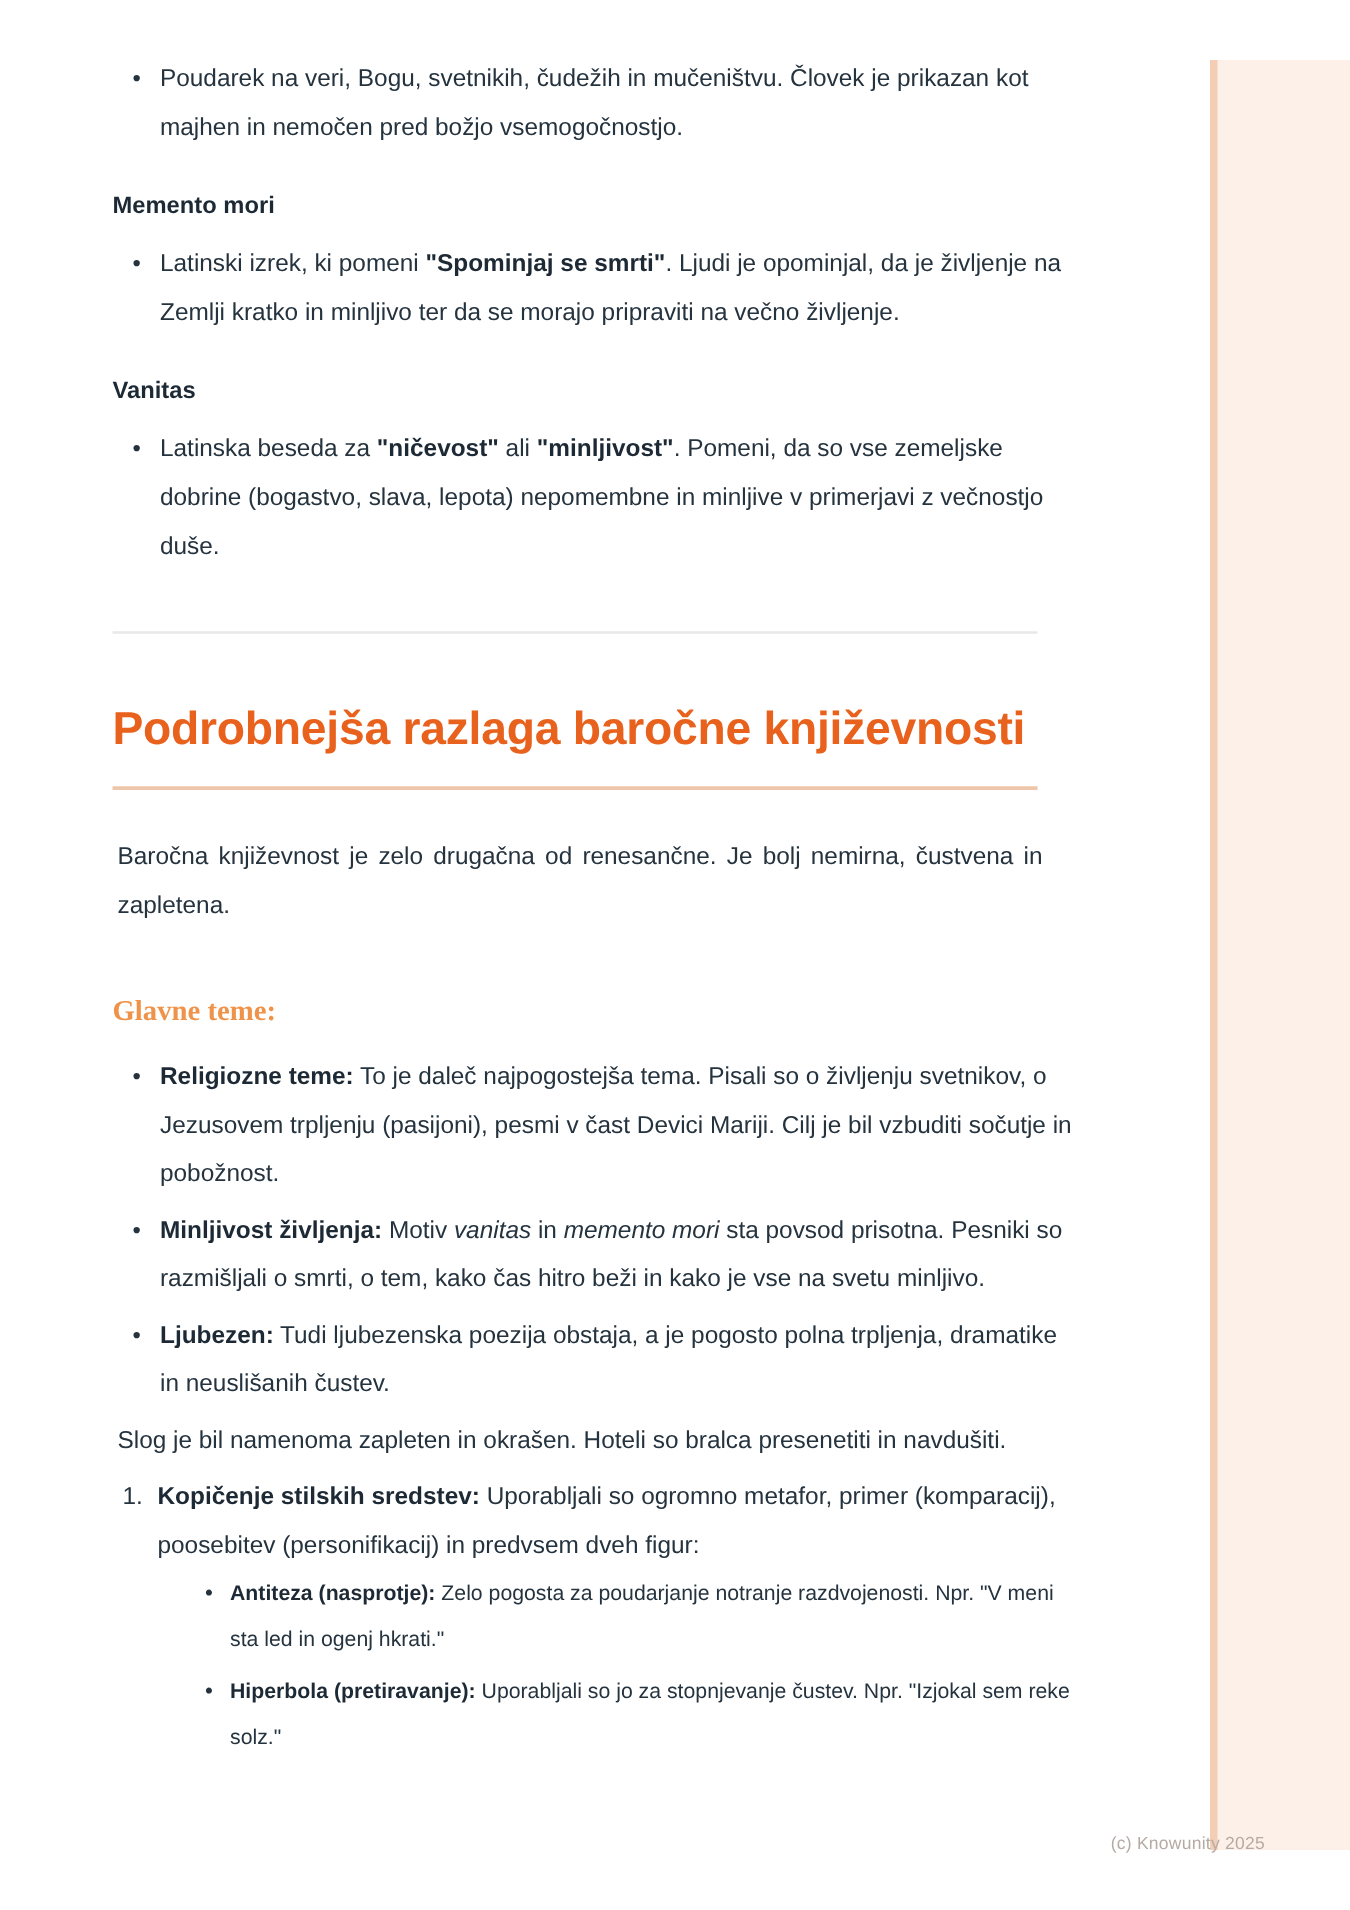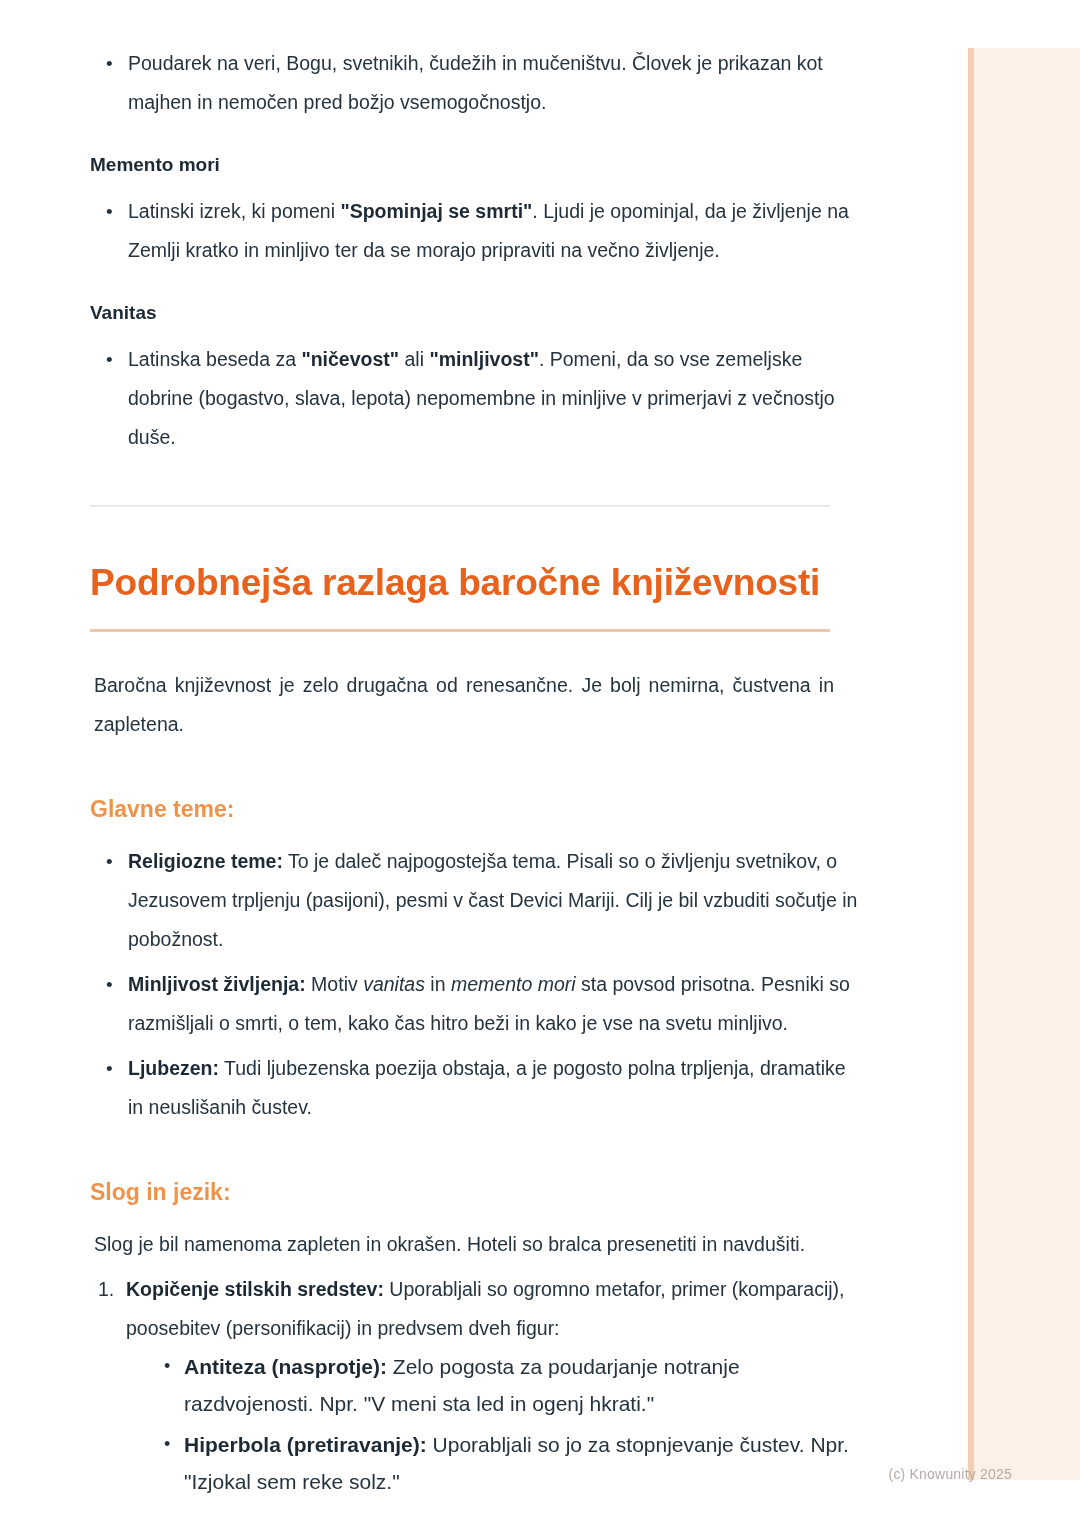--- a/index.html
+++ b/index.html
@@ -126,21 +126,21 @@
   
   ul.sub-bullets {
     list-style: none;
     margin: 0;
     padding: 0 0 0 28px;
   }
   ul.sub-bullets > li {
     position: relative;
     padding-left: 30px;
     margin-bottom: 4px;
-    font-size: 21px;
+    font-size: 17px;
     line-height: 37px;
     max-width: 700px;
   }
   ul.sub-bullets > li::before {
     content: "•";
     position: absolute;
     left: 10px;
     top: 0;
     font-size: 18px;
     line-height: 37px;
@@ -174,20 +174,21 @@
     margin: 22px 0 34px 0;
   }
 
   
   h2.sub-title {
     font-size: 23px;
     font-weight: bold;
     color: #f0934a;
     margin: 50px 0 18px 0;
     line-height: 30px;
+    font-family: Liberation Serif, serif;
   }
 
   
   .watermark {
     position: absolute;
     right: 68px;
     bottom: 46px;
     font-size: 14px;
     color: #b6aaa4;
     letter-spacing: 0.2px;
@@ -236,21 +237,20 @@
       <b>Religiozne teme:</b><span> To je daleč najpogostejša tema. Pisali so o življenju svetnikov, o Jezusovem trpljenju (pasijoni), pesmi v čast Devici Mariji. Cilj je bil vzbuditi sočutje in pobožnost.</span>
     </li>
     <li>
       <b>Minljivost življenja:</b><span> Motiv </span><i>vanitas</i><span> in </span><i>memento mori</i><span> sta povsod prisotna. Pesniki so razmišljali o smrti, o tem, kako čas hitro beži in kako je vse na svetu minljivo.</span>
     </li>
     <li>
       <b>Ljubezen:</b><span> Tudi ljubezenska poezija obstaja, a je pogosto polna trpljenja, dramatike in neuslišanih čustev.</span>
     </li>
   </ul>
 
-  <h2 class="sub-title">Slog in jezik:</h2>
 
   <p class="body-text plain">Slog je bil namenoma zapleten in okrašen. Hoteli so bralca presenetiti in navdušiti.</p>
 
   <ol class="numbers">
     <li>
       <b>Kopičenje stilskih sredstev:</b><span> Uporabljali so ogromno metafor, primer (komparacij), poosebitev (personifikacij) in predvsem dveh figur:</span>
 
       <ul class="sub-bullets">
         <li>
           <b>Antiteza (nasprotje):</b><span> Zelo pogosta za poudarjanje notranje razdvojenosti. Npr. "V meni sta led in ogenj hkrati."</span>

